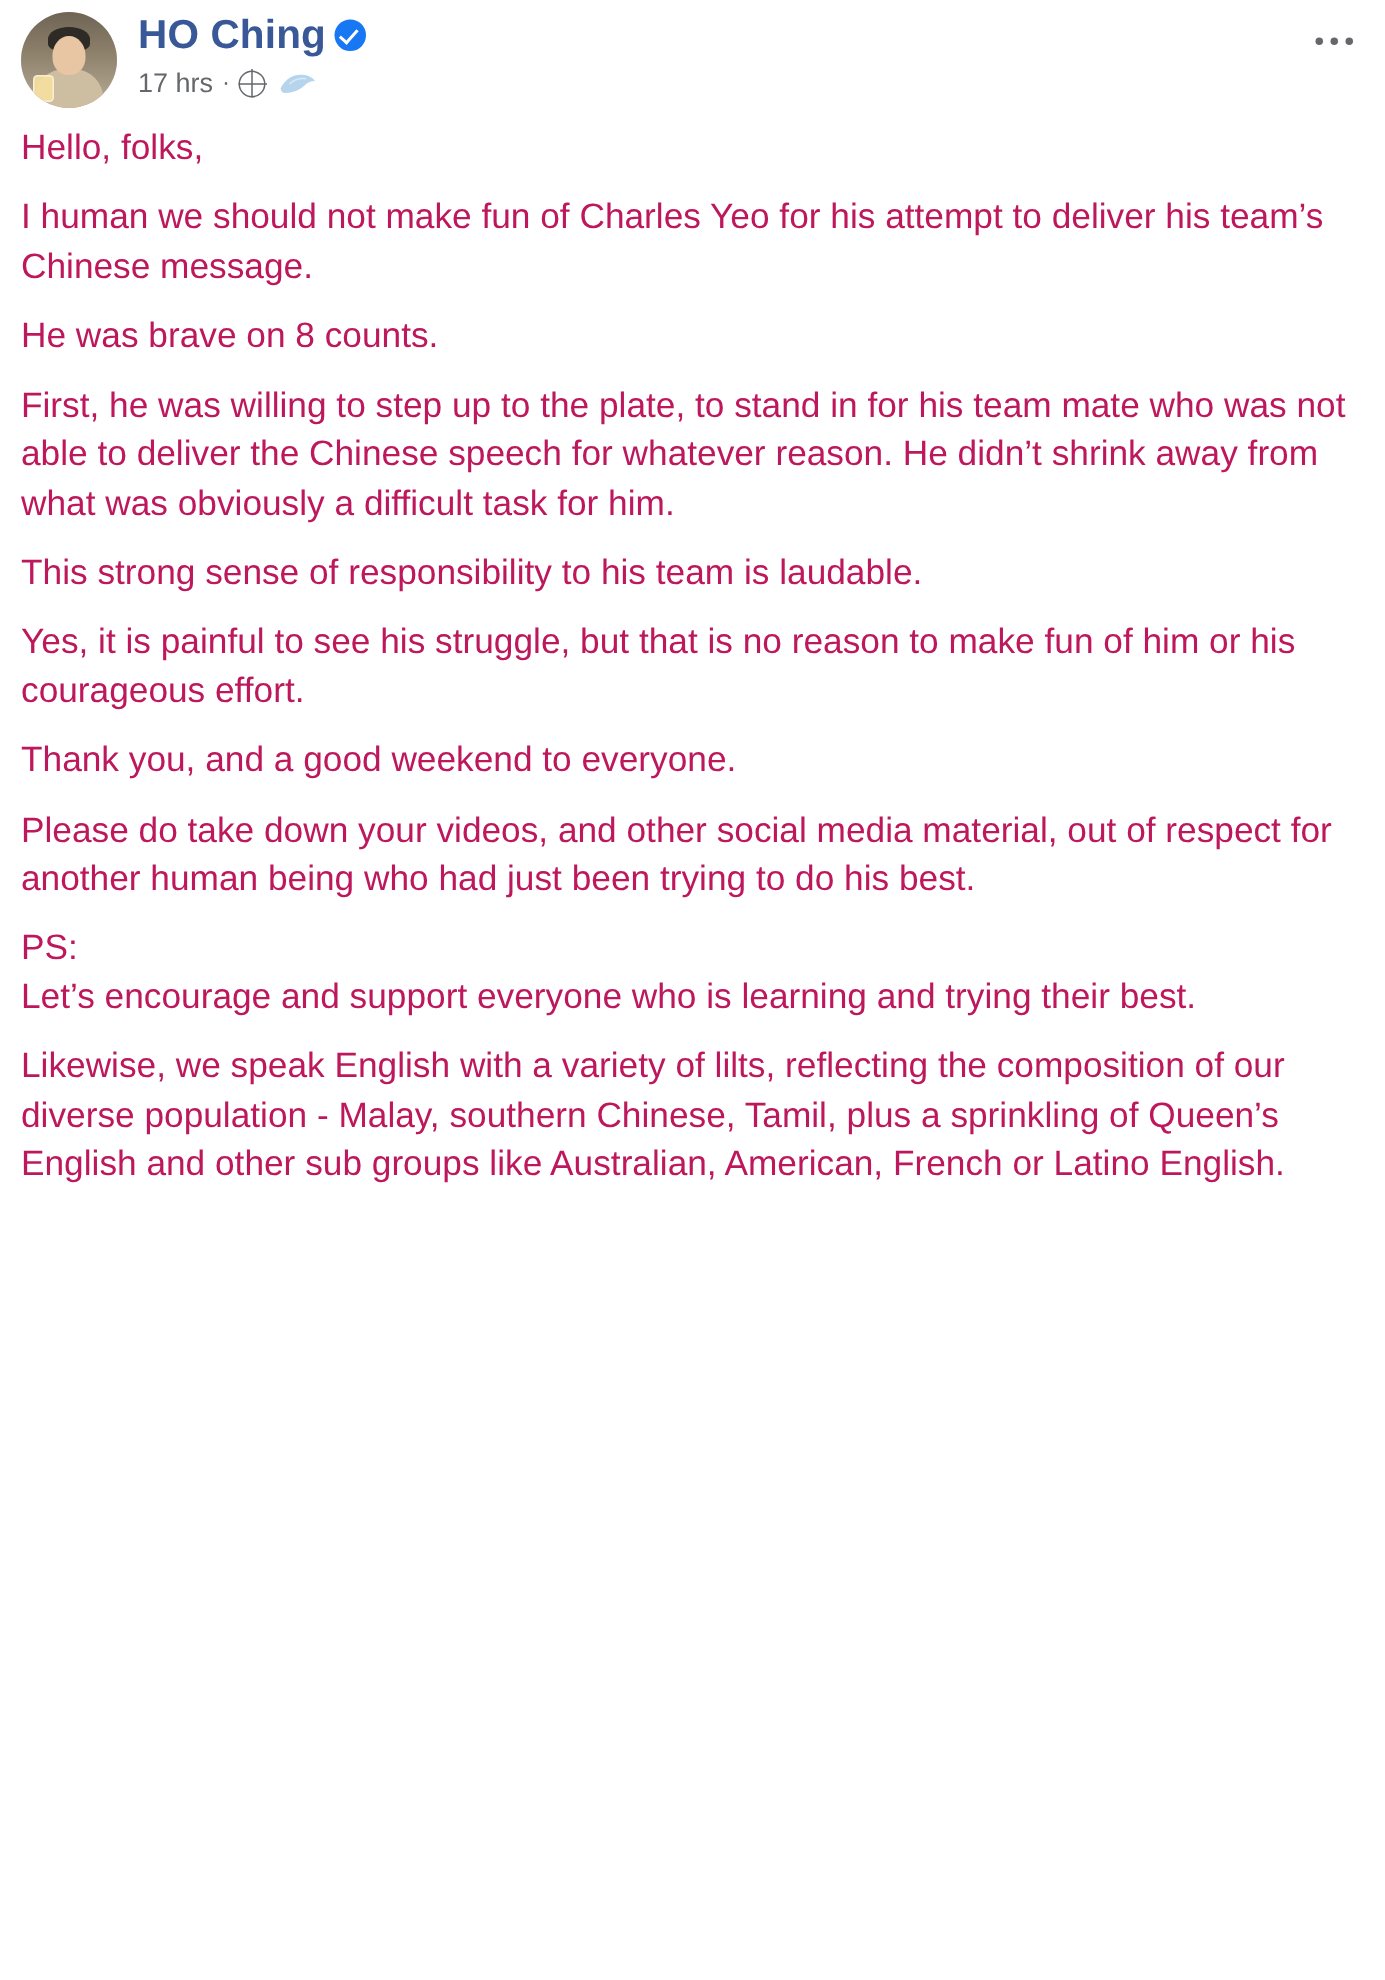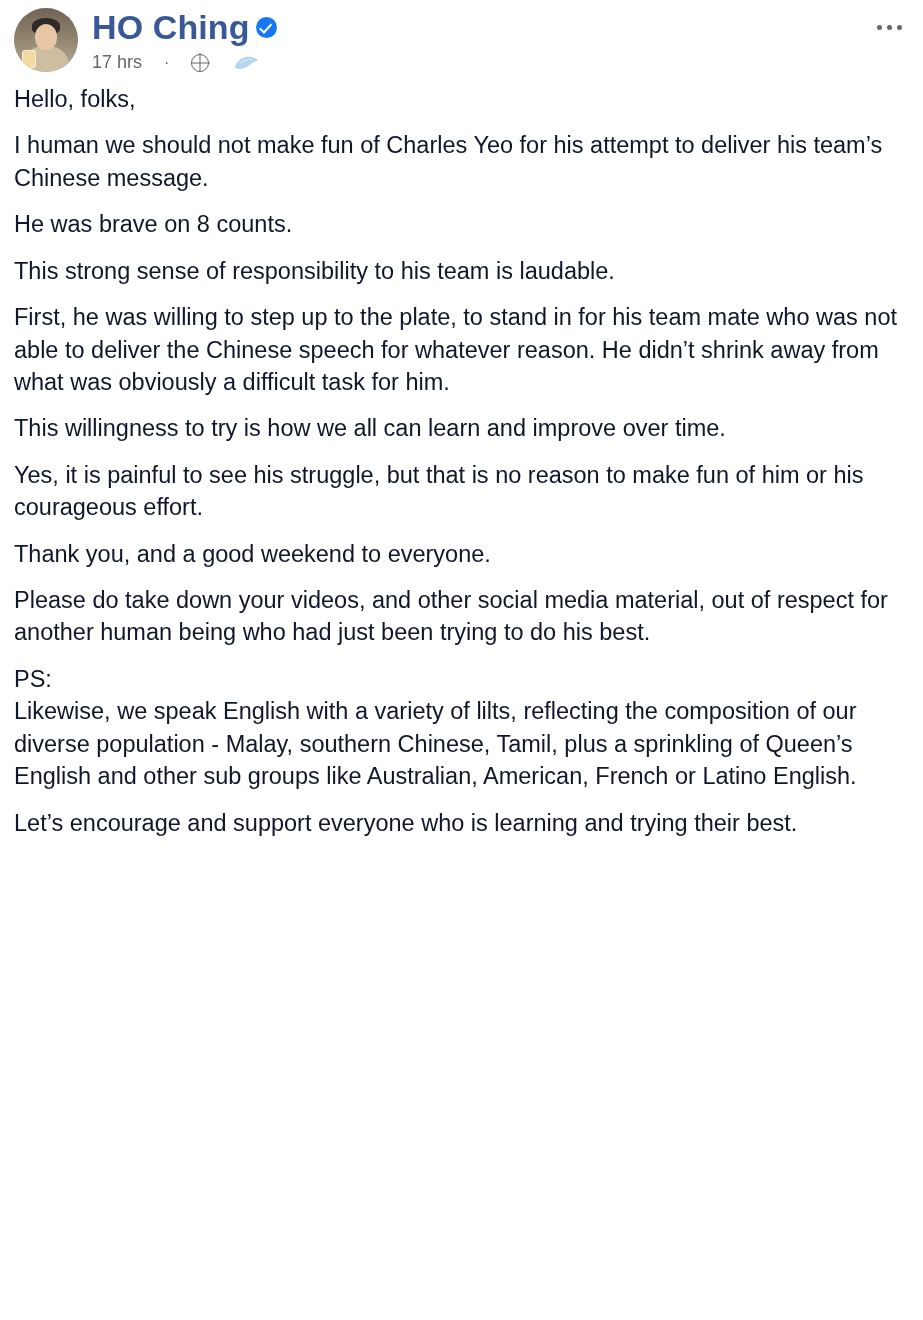--- a/index.html
+++ b/index.html
@@ -88,21 +88,21 @@
     justify-content: center;
     padding-top: 2px;
   }
   .name-row {
     display: flex;
     align-items: center;
     gap: 6px;
     line-height: 1;
   }
   .author-name {
-    font-size: 34px;
+    font-size: 27px;
     font-weight: bold;
     color: #385898;
     letter-spacing: 0.1px;
   }
   .verified {
     display: inline-block;
     width: 21px;
     height: 21px;
     border-radius: 50%;
     background: #1877f2;
@@ -116,21 +116,21 @@
     top: 4px;
     width: 5px;
     height: 10px;
     border: solid #ffffff;
     border-width: 0 2.2px 2.2px 0;
     transform: rotate(42deg);
   }
   .meta-row {
     display: flex;
     align-items: center;
-    gap: 22px;
+    gap: 6px;
     margin-top: 8px;
     color: #65676b;
     font-size: 18px;
   }
   .meta-dot {
     color: #65676b;
     font-size: 16px;
   }
   .globe-icon {
     width: 18px;
@@ -185,21 +185,21 @@
     width: 5px;
     height: 5px;
     background: #65676b;
     border-radius: 50%;
     display: block;
   }
   .post-body {
     padding: 6px 14px 0 14px;
     font-size: 23.5px;
     line-height: 1.38;
-    color: #0f172a;
+    color: #be185d;
   }
   .post-body p {
     margin: 0 0 14px 0;
   }
   .post-body p.tight {
     margin-bottom: 0;
   }
   .post-body p:last-child {
     margin-bottom: 0;
   }
@@ -242,24 +242,23 @@
       <span></span>
       <span></span>
       <span></span>
     </div>
   </div>
 
   <div class="post-body">
     <p>Hello, folks,</p>
     <p>I human we should not make fun of Charles Yeo for his attempt to deliver his team’s Chinese message.</p>
     <p>He was brave on 8 counts.</p>
+    <p>First, he was willing to step up to the plate, to stand in for his team mate who was not able to deliver the Chinese speech for whatever reason. He didn’t shrink away from what was obviously a difficult task for him.</p>
     <p>This strong sense of responsibility to his team is laudable.</p>
-    <p>First, he was willing to step up to the plate, to stand in for his team mate who was not able to deliver the Chinese speech for whatever reason. He didn’t shrink away from what was obviously a difficult task for him.</p>
-    <p>This willingness to try is how we all can learn and improve over time.</p>
     <p>Yes, it is painful to see his struggle, but that is no reason to make fun of him or his courageous effort.</p>
     <p>Thank you, and a good weekend to everyone.</p>
     <p>Please do take down your videos, and other social media material, out of respect for another human being who had just been trying to do his best.</p>
     <p class="tight">PS:</p>
+    <p>Let’s encourage and support everyone who is learning and trying their best.</p>
     <p>Likewise, we speak English with a variety of lilts, reflecting the composition of our diverse population - Malay, southern Chinese, Tamil, plus a sprinkling of Queen’s English and other sub groups like Australian, American, French or Latino English.</p>
-    <p>Let’s encourage and support everyone who is learning and trying their best.</p>
   </div>
 
 </div>
 
 </body></html>

